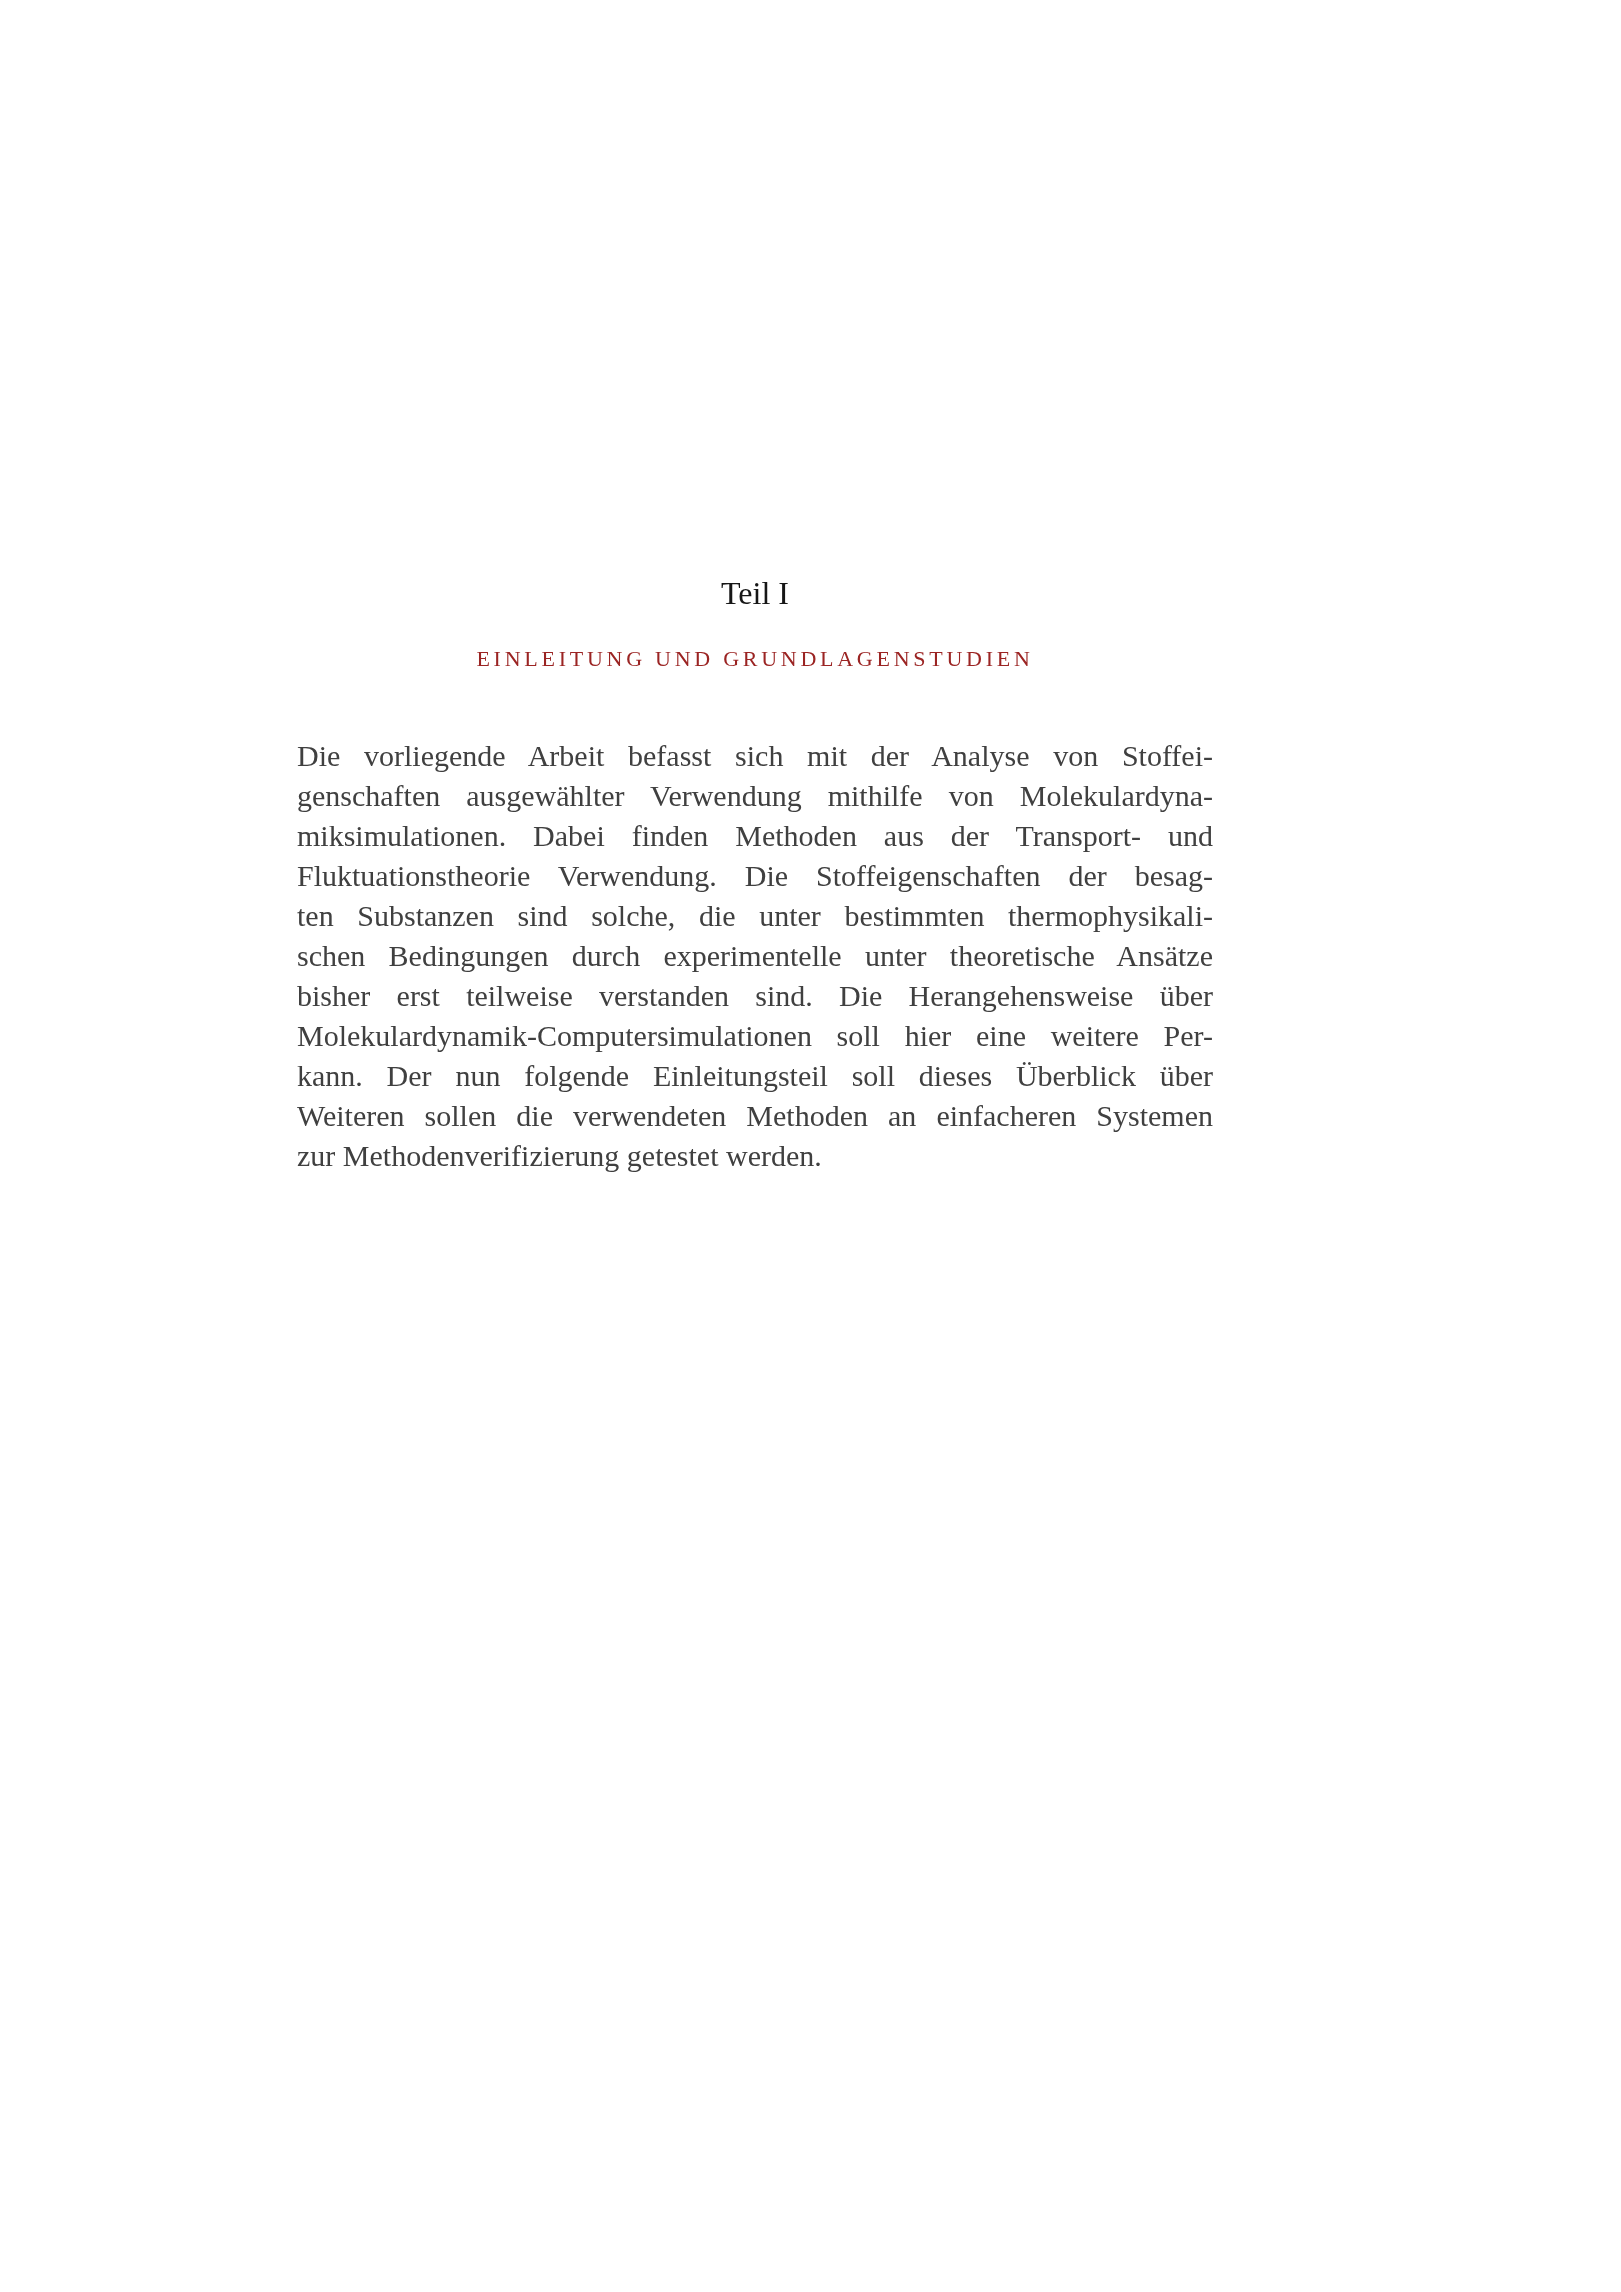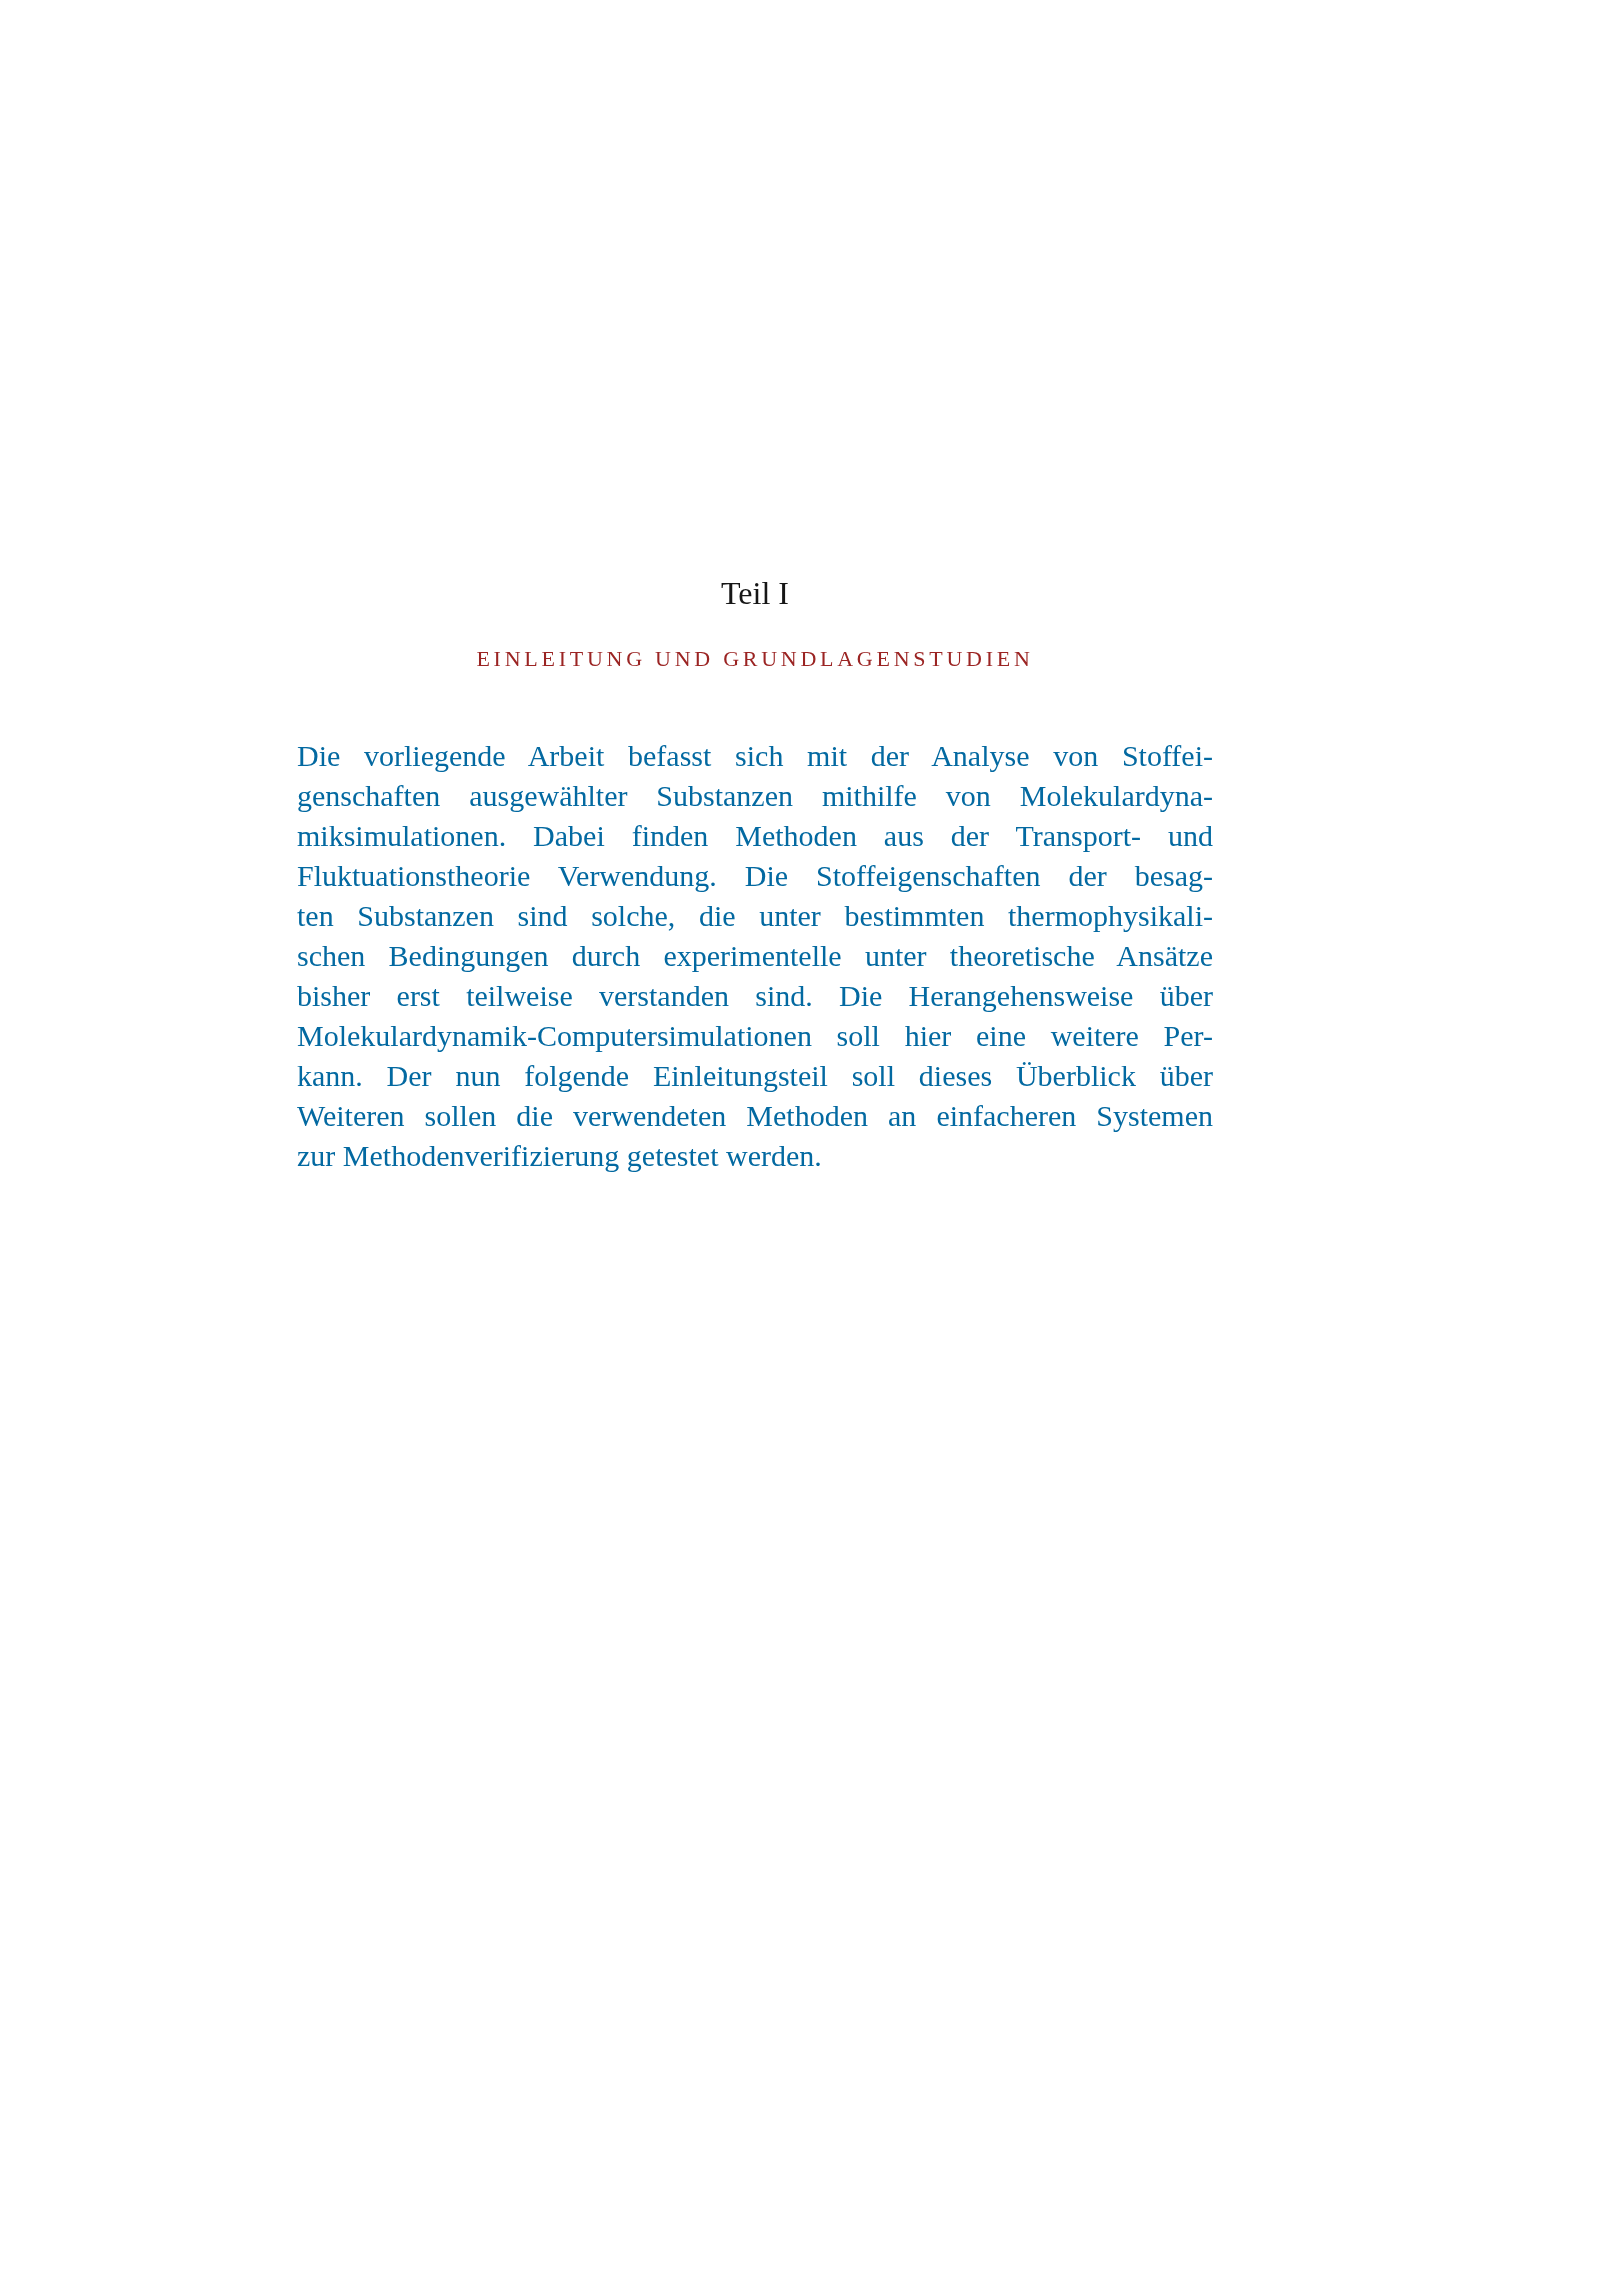--- a/index.html
+++ b/index.html
@@ -33,21 +33,21 @@
     text-align: center;
     font-size: 22px;
     line-height: 1.2;
     letter-spacing: 0.17em;
     margin: 0 0 63px 0;
     white-space: nowrap;
   }
   .para {
     font-size: 30px;
     line-height: 40px;
-    color: #0369a1;
+    color: #404040;
   }
   .jline {
     text-align: justify;
     text-align-last: justify;
     white-space: normal;
   }
   .jline-last {
     text-align: left;
     text-align-last: left;
   }
@@ -57,21 +57,21 @@
 
 <div class="page">
   <div class="content">
 
     <div class="part-label">Teil I</div>
 
     <div class="heading" style="color: rgb(155, 36, 35);">EINLEITUNG UND GRUNDLAGENSTUDIEN</div>
 
     <div class="para">
       <div class="jline">Die vorliegende Arbeit befasst sich mit der Analyse von Stoffei-</div>
-      <div class="jline">genschaften ausgewählter Substanzen mithilfe von Molekulardyna-</div>
+      <div class="jline">genschaften ausgewählter Verwendung mithilfe von Molekulardyna-</div>
       <div class="jline">miksimulationen. Dabei finden Methoden aus der Transport- und</div>
       <div class="jline">Fluktuationstheorie Verwendung. Die Stoffeigenschaften der besag-</div>
       <div class="jline">ten Substanzen sind solche, die unter bestimmten thermophysikali-</div>
       <div class="jline">schen Bedingungen durch experimentelle unter theoretische Ansätze</div>
       <div class="jline">bisher erst teilweise verstanden sind. Die Herangehensweise über</div>
       <div class="jline">Molekulardynamik-Computersimulationen soll hier eine weitere Per-</div>
       <div class="jline">kann. Der nun folgende Einleitungsteil soll dieses Überblick über</div>
       <div class="jline">Weiteren sollen die verwendeten Methoden an einfacheren Systemen</div>
       <div class="jline jline-last">zur Methodenverifizierung getestet werden.</div>
     </div>

